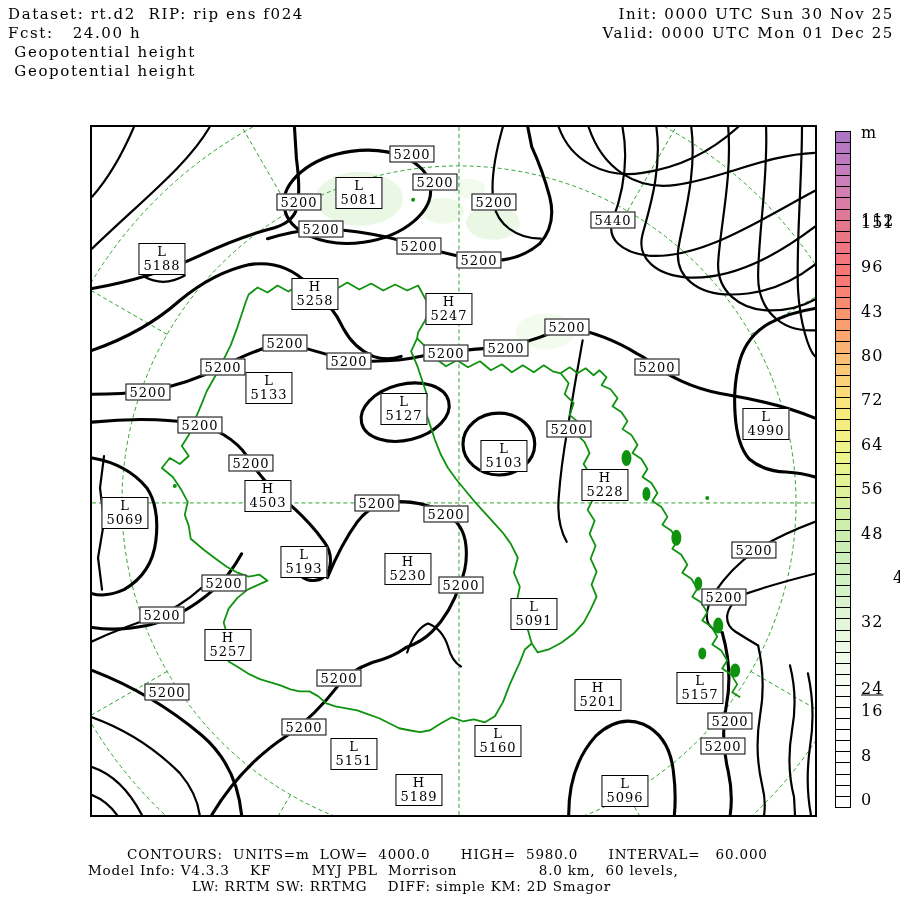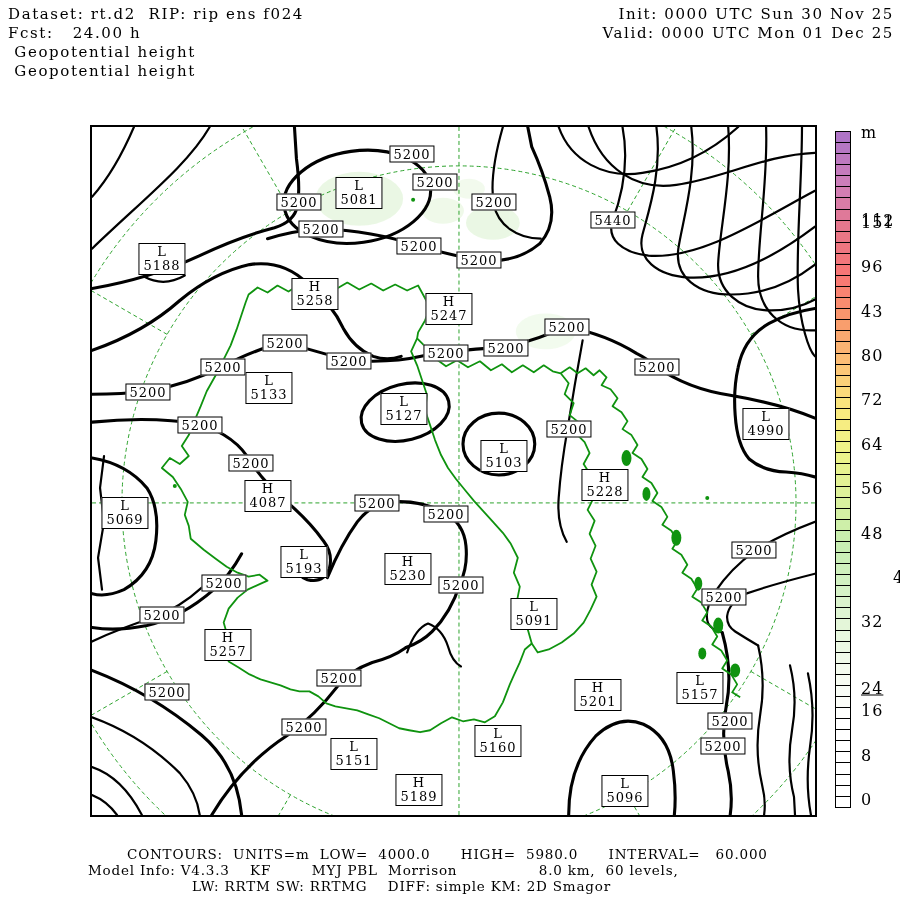--- a/index.html
+++ b/index.html
@@ -175,21 +175,21 @@
       <div class="clabel" style="left: 631px; top: 619px;">5200</div>
       <div class="hl" style="left: 267px; top: 66px;">L<div>5081</div></div>
       <div class="hl" style="left: 70px; top: 132px;">L<div>5188</div></div>
       <div class="hl" style="left: 223px; top: 167px;">H<div>5258</div></div>
       <div class="hl" style="left: 357px; top: 182px;">H<div>5247</div></div>
       <div class="hl" style="left: 177px; top: 261px;">L<div>5133</div></div>
       <div class="hl" style="left: 312px; top: 282px;">L<div>5127</div></div>
       <div class="hl" style="left: 412px; top: 329px;">L<div>5103</div></div>
       <div class="hl" style="left: 674px; top: 297px;">L<div>4990</div></div>
       <div class="hl" style="left: 33px; top: 386px;">L<div>5069</div></div>
-      <div class="hl" style="left: 176px; top: 369px;">H<div>4087</div></div>
+      <div class="hl" style="left: 176px; top: 369px;">H<div>4503</div></div>
       <div class="hl" style="left: 212px; top: 435px;">L<div>5193</div></div>
       <div class="hl" style="left: 316px; top: 442px;">H<div>5230</div></div>
       <div class="hl" style="left: 442px; top: 487px;">L<div>5091</div></div>
       <div class="hl" style="left: 513px; top: 358px;">H<div>5228</div></div>
       <div class="hl" style="left: 136px; top: 518px;">H<div>5257</div></div>
       <div class="hl" style="left: 506px; top: 568px;">H<div>5201</div></div>
       <div class="hl" style="left: 608px; top: 561px;">L<div>5157</div></div>
       <div class="hl" style="left: 262px; top: 627px;">L<div>5151</div></div>
       <div class="hl" style="left: 406px; top: 614px;">L<div>5160</div></div>
       <div class="hl" style="left: 327px; top: 663px;">H<div>5189</div></div>

